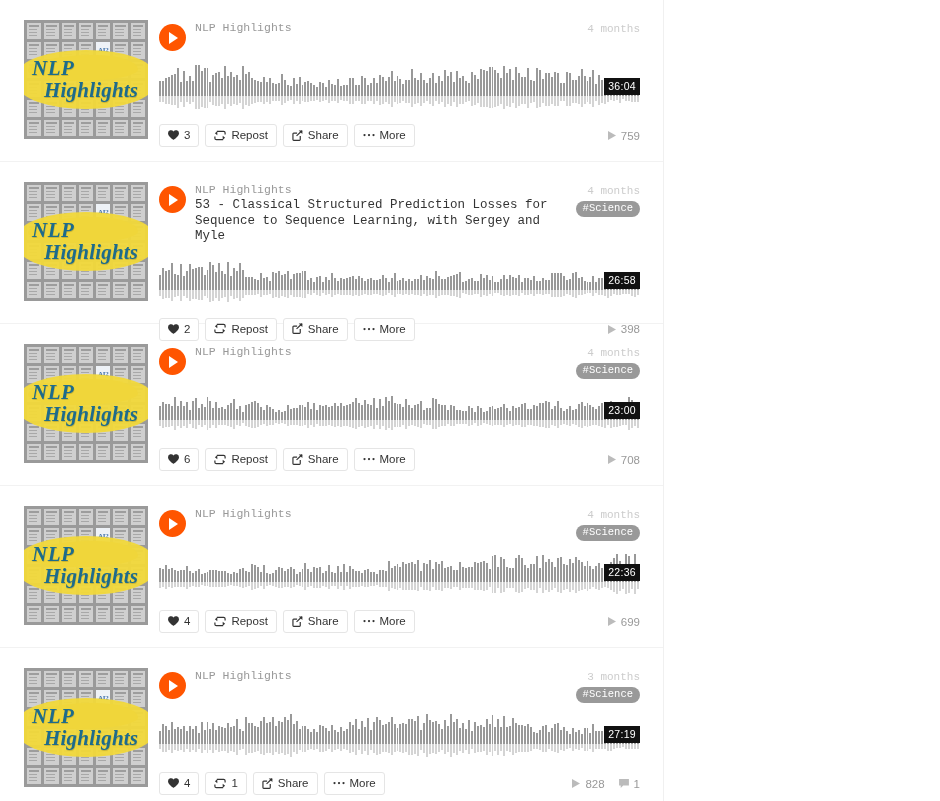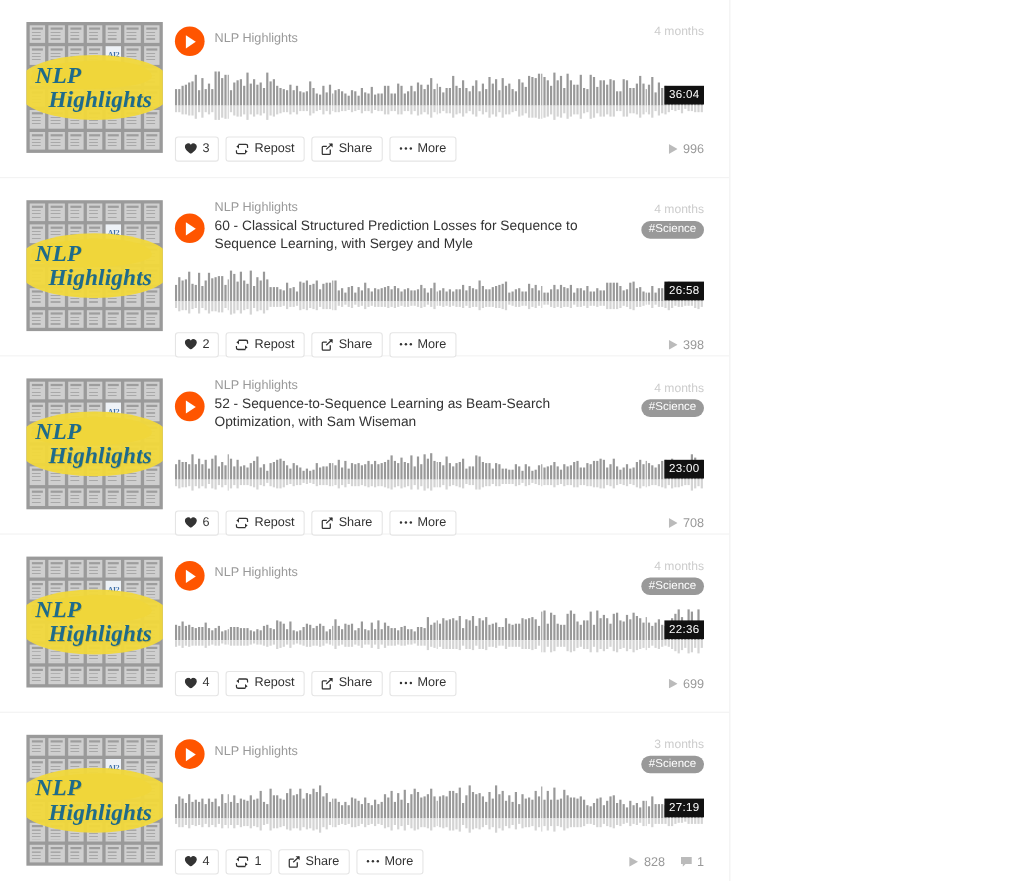--- a/index.html
+++ b/index.html
@@ -141,21 +141,22 @@
 
   
   .body {
     flex: 1 1 auto;
     min-width: 0;
     padding-left: 11px;
     position: relative;
   }
   .head {
     display: flex;
-    align-items: center;
+    align-items: flex-start;
+    font-family: Liberation Mono, monospace;
   }
   .play-btn {
     flex: 0 0 27px;
     width: 27px; height: 27px;
     border-radius: 50%;
     background: #f50;
     margin-top: 4px;
     margin-right: 9px;
     position: relative;
     cursor: pointer;
@@ -1063,21 +1064,21 @@
             <span class="lbl">More</span>
           </button>
 
           <div class="stats">
             <span class="stat">
               <span>
                 <svg width="8" height="9" viewBox="0 0 8 9">
                       <path fill="#bbb" d="M0 0l8 4.5L0 9z"></path>
                     </svg>
               </span>
-              <span class="lbl">996</span>
+              <span class="lbl">759</span>
             </span>
 
           </div>
         </div>
       </div>
 
     </div>
   </div>
 
   <div class="track">
@@ -1134,21 +1135,21 @@
           <div class="l1">NLP</div>
           <div class="l2">Highlights</div>
         </div>
       </div>
 
       <div class="body">
         <div class="head">
           <button class="play-btn"></button>
           <div class="titles">
             <div class="artist">NLP Highlights</div>
-            <div class="title">60 - Classical Structured Prediction Losses for Sequence to Sequence Learning, with Sergey and Myle</div>
+            <div class="title">53 - Classical Structured Prediction Losses for Sequence to Sequence Learning, with Sergey and Myle</div>
           </div>
           <div class="meta">
             <span class="age">4 months</span>
             <span class="tag">#Science</span>
           </div>
         </div>
 
         <div class="wave-wrap">
           <div class="wave">
                 <div class="wcol">
@@ -1915,21 +1916,20 @@
           <div class="l1">NLP</div>
           <div class="l2">Highlights</div>
         </div>
       </div>
 
       <div class="body">
         <div class="head">
           <button class="play-btn"></button>
           <div class="titles">
             <div class="artist">NLP Highlights</div>
-            <div class="title">52 - Sequence-to-Sequence Learning as Beam-Search Optimization, with Sam Wiseman</div>
           </div>
           <div class="meta">
             <span class="age">4 months</span>
             <span class="tag">#Science</span>
           </div>
         </div>
 
         <div class="wave-wrap">
           <div class="wave">
                 <div class="wcol">

